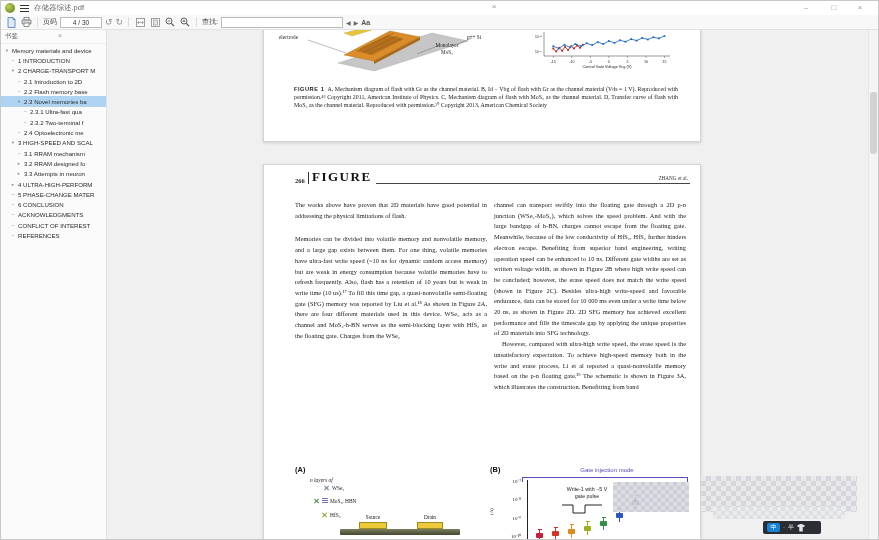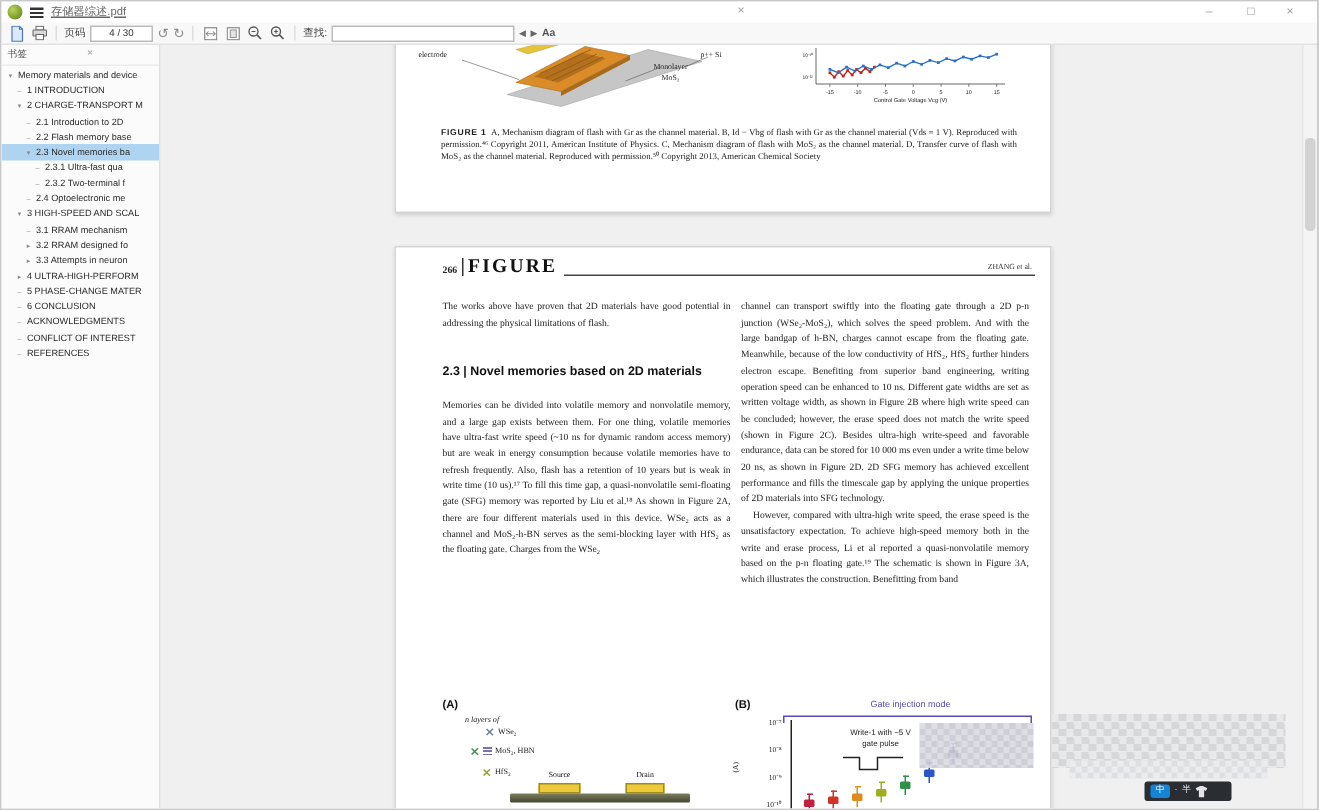--- a/index.html
+++ b/index.html
@@ -4,21 +4,21 @@
 <style>
   html,body{margin:0;padding:0;background:#bfbfbf;}
   .app{position:relative;width:879px;height:540px;background:#ffffff;overflow:hidden;
        font-family:"Liberation Sans",sans-serif;border:1px solid #c8c8c8;box-sizing:border-box;}
   
   .titlebar{position:absolute;left:0;top:0;width:100%;height:14px;background:#fff;z-index:30;}
   .applogo{position:absolute;left:4px;top:2px;width:10px;height:10px;border-radius:50%;
            background:radial-gradient(circle at 35% 35%,#b9d35a,#5d7a12);}
   .menuicon{position:absolute;left:19px;top:3.5px;width:9px;height:7px;
             background:repeating-linear-gradient(to bottom,#333 0 1.4px,transparent 1.4px 2.9px);}
-  .tabtitle{position:absolute;left:33px;top:2px;font-size:7.5px;color:#666;white-space:nowrap;text-decoration:underline;}
+  .tabtitle{position:absolute;left:33px;top:2px;font-size:7.5px;color:#666;white-space:nowrap;}
   .tabclose{position:absolute;left:488px;top:1px;font-size:8px;color:#999;width:10px;text-align:center;cursor:default;}
   .winbtn{position:absolute;top:0;width:28px;height:13px;text-align:center;font-size:8px;color:#9a9a9a;line-height:13px;}
   .win-min{right:58px}.win-max{right:30px}.win-close{right:4px}
   
   .toolbar{position:absolute;left:0;top:14px;width:100%;height:15px;background:#f8f8f9;
            border-bottom:1px solid #e2e2e2;z-index:30;display:flex;align-items:center;
            padding-left:4px;gap:3px;box-sizing:border-box;}
   .tsep{width:1px;height:10px;background:#ddd;margin:0 2px;}
   .ticon{display:inline-flex;align-items:center;justify-content:center;width:12px;height:12px;}
   .tglyph{font-size:9px;color:#8b8b8b;line-height:12px;}
@@ -342,21 +342,20 @@
 
     <div class="page page2">
       <span class="p2-pageno">266</span>
       <span class="p2-div"></span>
       <span class="p2-brand">FIGURE</span>
       <span class="p2-rule"></span>
       <span class="p2-running">ZHANG et al.</span>
 
       <div class="col left">
         <p class="para">The works above have proven that 2D materials have good potential in addressing the physical limitations of flash.</p>
-        <h3 class="h23">2.3 | Novel memories based on 2D materials</h3>
         <p class="para p-after-h">Memories can be divided into volatile memory and nonvolatile memory, and a large gap exists between them. For one thing, volatile memories have ultra-fast write speed (~10 ns for dynamic random access memory) but are weak in energy consumption because volatile memories have to refresh frequently. Also, flash has a retention of 10 years but is weak in write time (10 us).¹⁷ To fill this time gap, a quasi-nonvolatile semi-floating gate (SFG) memory was reported by Liu et al.¹⁸ As shown in Figure 2A, there are four different materials used in this device. WSe₂ acts as a channel and MoS₂-h-BN serves as the semi-blocking layer with HfS₂ as the floating gate. Charges from the WSe₂</p>
       </div>
       <div class="col right">
         <p class="para">channel can transport swiftly into the floating gate through a 2D p-n junction (WSe₂-MoS₂), which solves the speed problem. And with the large bandgap of h-BN, charges cannot escape from the floating gate. Meanwhile, because of the low conductivity of HfS₂, HfS₂ further hinders electron escape. Benefiting from superior band engineering, writing operation speed can be enhanced to 10 ns. Different gate widths are set as written voltage width, as shown in Figure 2B where high write speed can be concluded; however, the erase speed does not match the write speed (shown in Figure 2C). Besides ultra-high write-speed and favorable endurance, data can be stored for 10 000 ms even under a write time below 20 ns, as shown in Figure 2D. 2D SFG memory has achieved excellent performance and fills the timescale gap by applying the unique properties of 2D materials into SFG technology.</p>
         <p class="para indent">However, compared with ultra-high write speed, the erase speed is the unsatisfactory expectation. To achieve high-speed memory both in the write and erase process, Li et al reported a quasi-nonvolatile memory based on the p-n floating gate.¹⁹ The schematic is shown in Figure 3A, which illustrates the construction. Benefitting from band</p>
       </div>
 
       <span class="figA-label" style="left:31px;top:300px;">(A)</span>
       <span class="figA-sub" style="left:46px;top:312px;">n layers of</span>
       <div class="legrow" style="left:60px;top:320px;">

